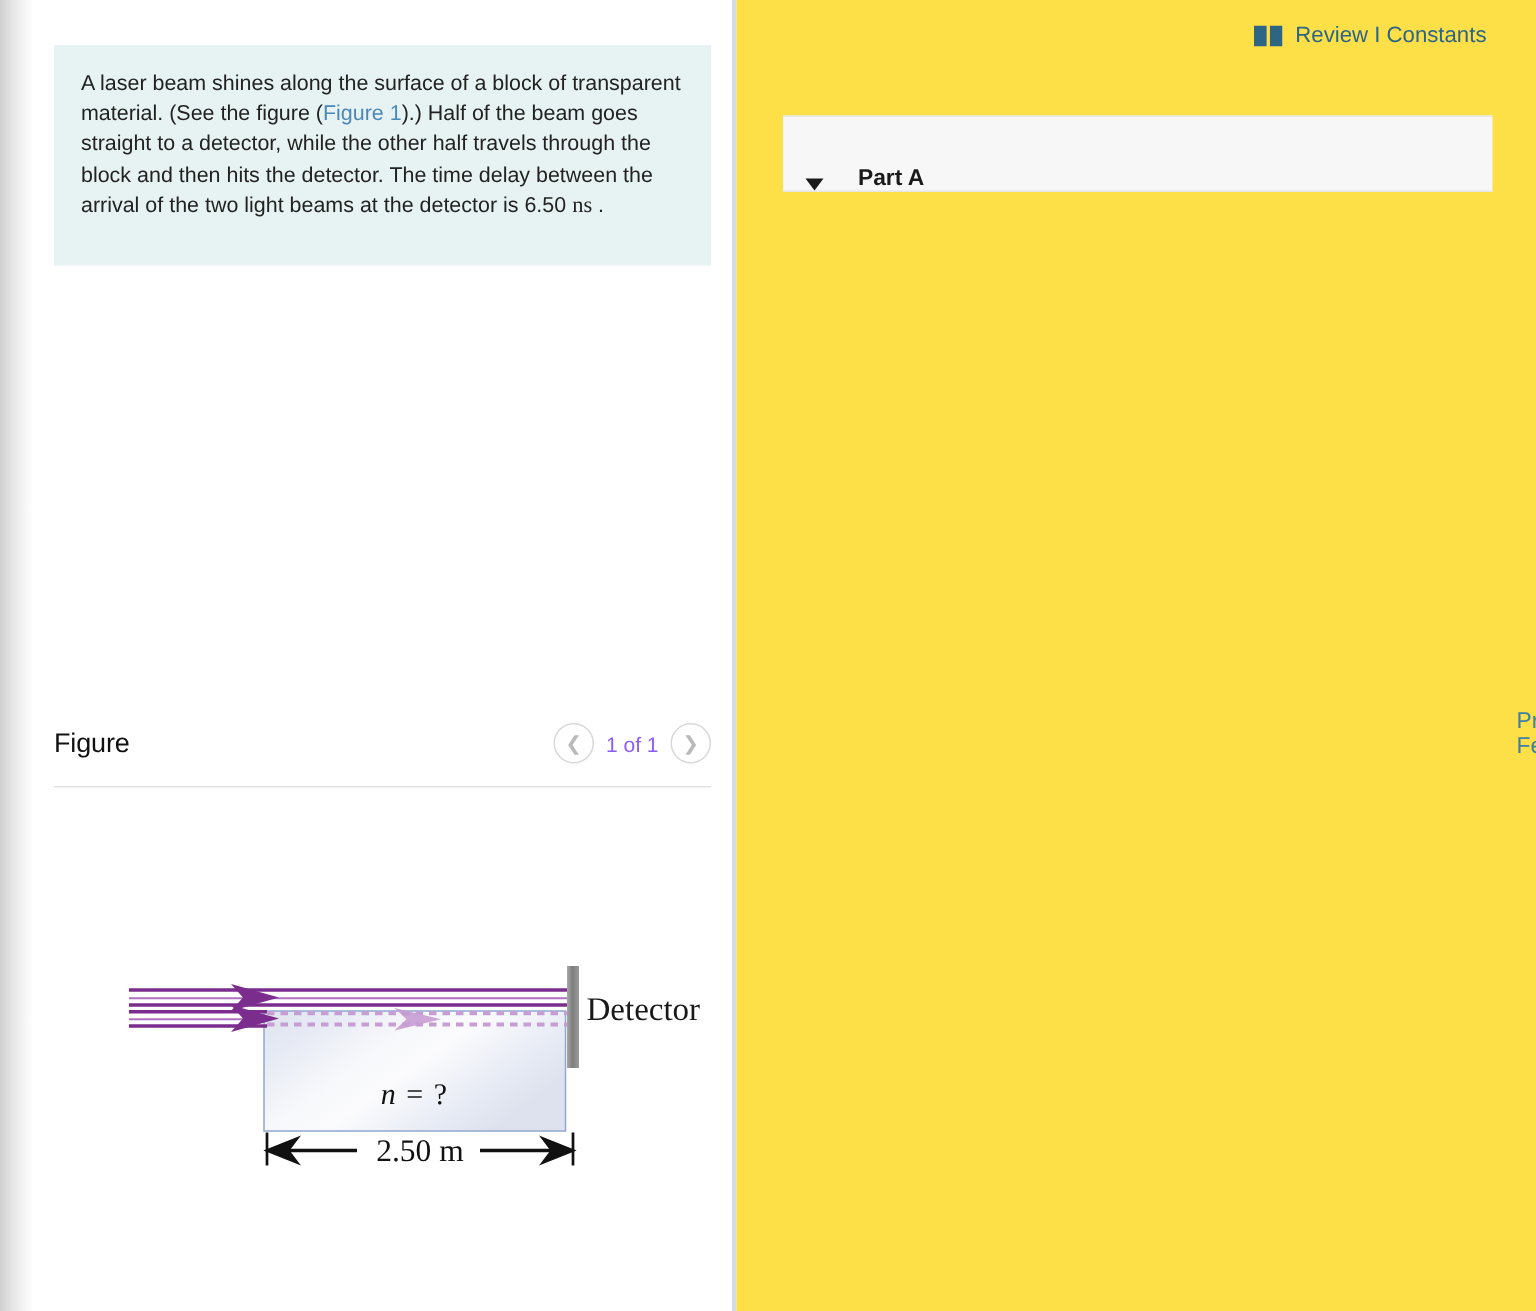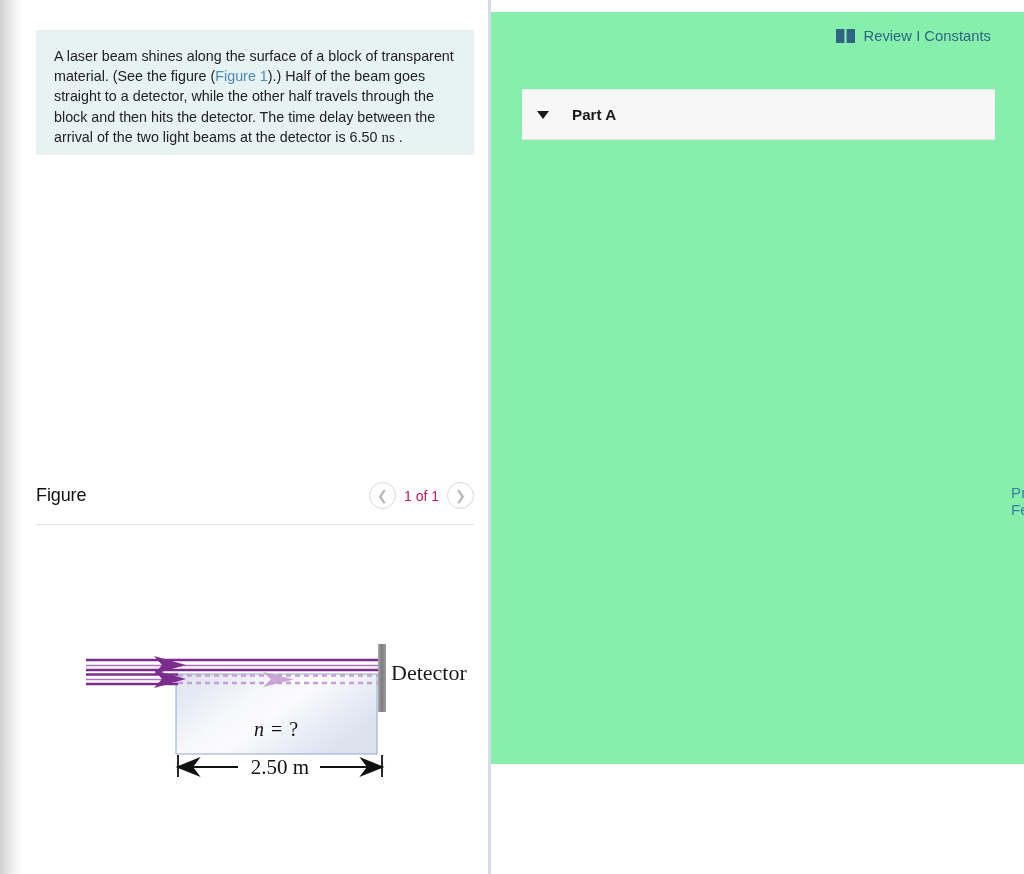--- a/index.html
+++ b/index.html
@@ -36,32 +36,32 @@
     background: #ffffff;
   }
   .divider {
     position: absolute;
     left: 488px; top: 0;
     width: 3px; height: 874px;
     background: #d3dde7;
   }
   .right-panel {
     position: absolute;
-    left: 491px; top: 12px;
-    width: 533px; height: 752px;
-    background: #86efac;
+    left: 491px; top: 0;
+    width: 533px; height: 874px;
+    background: #fde047;
   }
 
   
   .problem-box {
     position: absolute;
     left: 14px; top: 30px;
     width: 438px;
     background: #e7f2f2;
-    padding: 16px 18px 8px 18px;
+    padding: 16px 18px 30px 18px;
     box-sizing: border-box;
   }
   .problem-text {
     font-size: 14.3px;
     line-height: 20.2px;
     color: #222222;
     margin: 0;
   }
   .problem-text .figlink {
     color: #4a89b8;
@@ -102,21 +102,21 @@
     display: flex;
     align-items: center;
     justify-content: center;
     color: #b9b9b9;
     font-size: 13px;
     cursor: pointer;
     box-sizing: border-box;
   }
   .pager-label {
     font-size: 14px;
-    color: #be185d;
+    color: #8b5cf6;
   }
   .figure-rule {
     position: absolute;
     left: 14px; top: 524px;
     width: 438px; height: 1px;
     background: #e2e2e2;
   }
 
   
   .figure-canvas {
@@ -143,21 +143,21 @@
   
   .part-header {
     position: absolute;
     left: 31px; top: 77px;
     width: 473px; height: 51px;
     background: #f7f7f7;
     border-top: 1px solid #e6e6e6;
     border-bottom: 1px solid #e6e6e6;
     box-sizing: border-box;
     display: flex;
-    align-items: center;
+    align-items: flex-end;
     cursor: pointer;
   }
   .caret {
     margin-left: 15px;
     width: 0; height: 0;
     border-left: 6.5px solid transparent;
     border-right: 6.5px solid transparent;
     border-top: 8px solid #1a1a1a;
   }
   .part-label {

